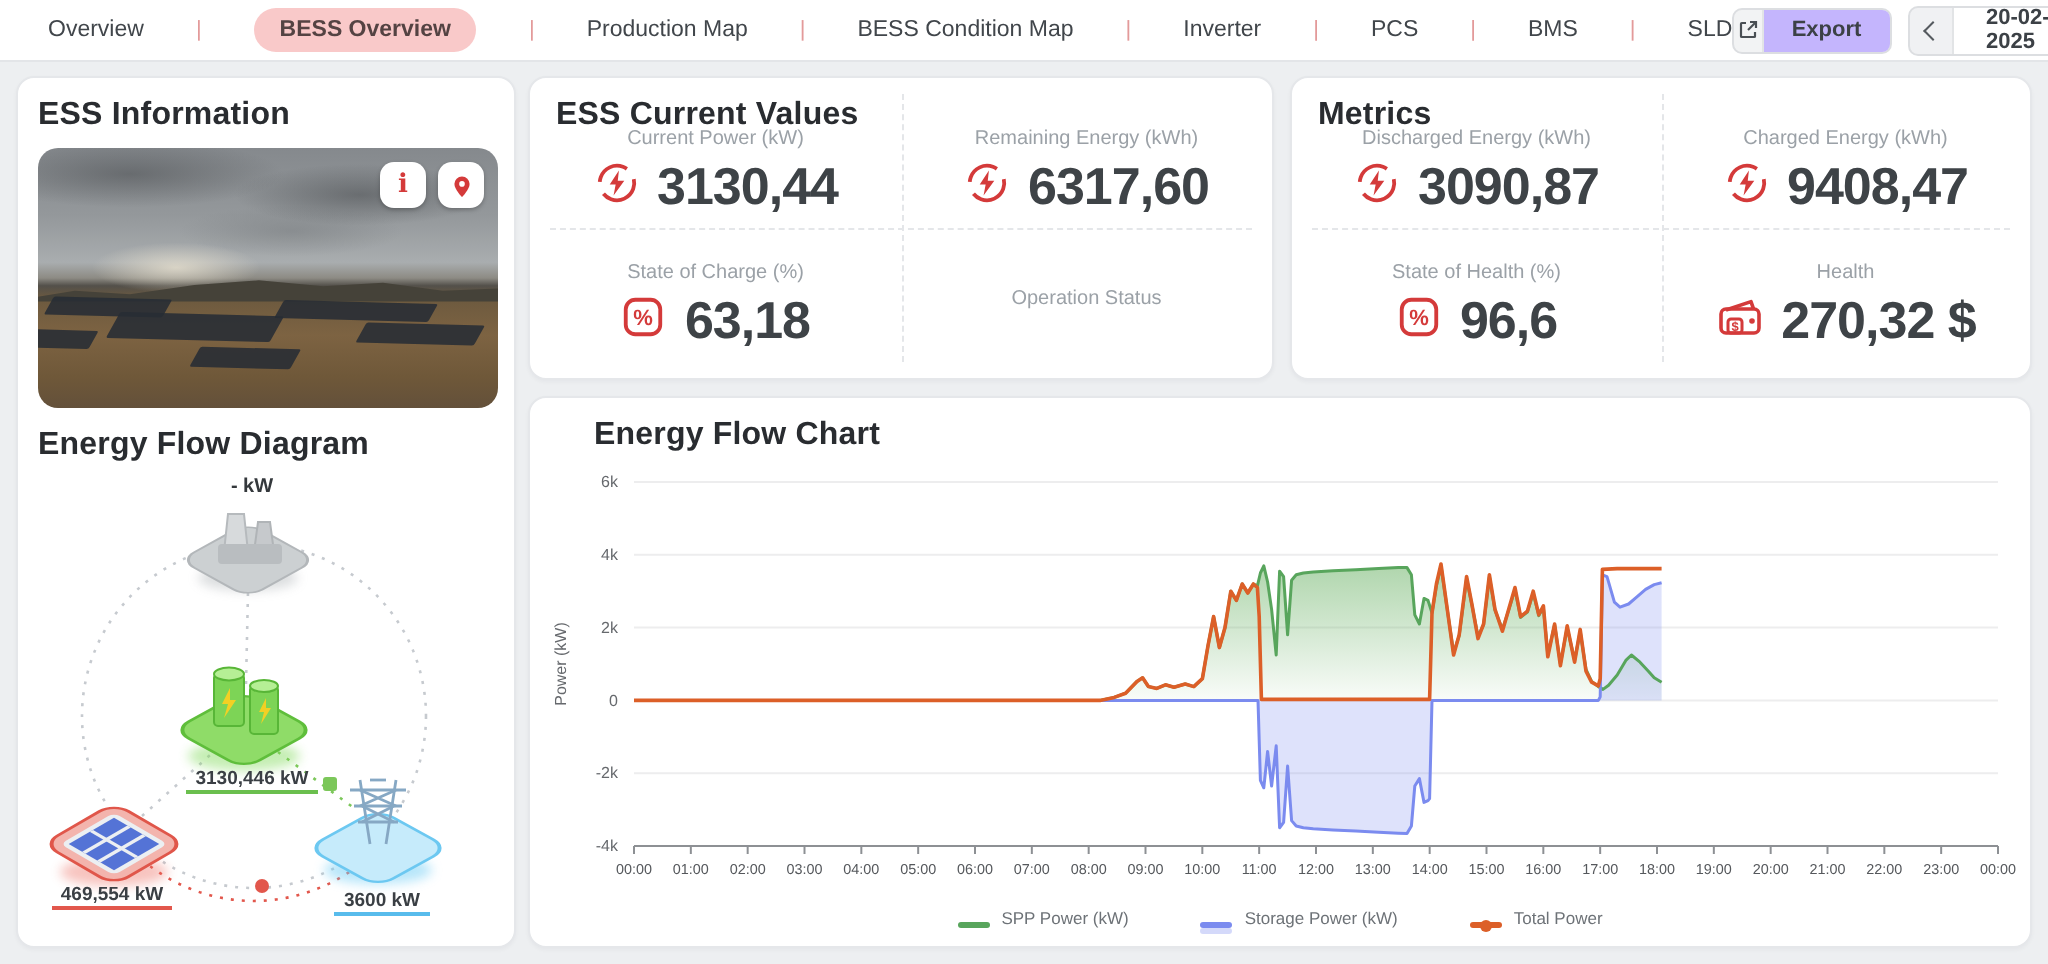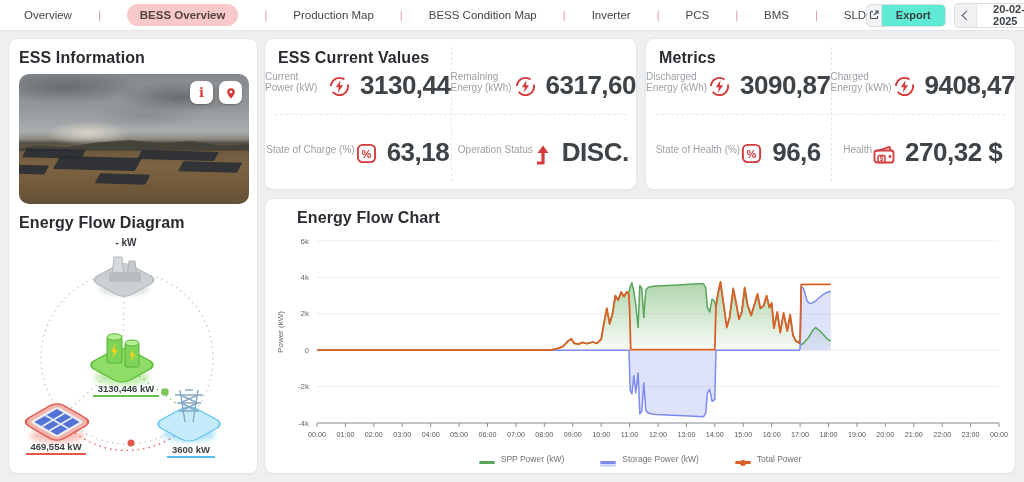--- a/index.html
+++ b/index.html
@@ -7,21 +7,21 @@
 
   
   .topbar{position:absolute;left:0;top:0;width:1024px;height:31px;background:#fff;border-bottom:1px solid #e3e5e8;display:flex;align-items:center;justify-content:space-between;box-sizing:border-box;padding:0 8px 0 24px}
   .nav{display:flex;align-items:center;gap:26px}
   .nav-item{font-size:11.5px;color:#41464b;cursor:pointer;white-space:nowrap}
   .nav-item.active{background:#f9c9c9;color:#544343;padding:5px 13px;border-radius:14px;font-weight:700}
   .nav-sep{color:#e39a9a;font-size:11px;font-weight:400}
   .top-actions{display:flex;align-items:center;gap:8px}
   .export-btn{display:flex;align-items:center;height:23px;background:#f2f3f4;border:1px solid #dcdee1;border-radius:5px;cursor:pointer;padding:0;overflow:hidden}
   .export-btn .ic{width:26px;display:flex;align-items:center;justify-content:center}
-  .export-btn .lbl{background:#5eead4;border-left:1px solid #e2e4e6;height:100%;display:flex;align-items:center;padding:0 14px;font-size:11px;color:#3c4146;font-weight:700}
+  .export-btn .lbl{background:#c4b5fd;border-left:1px solid #e2e4e6;height:100%;display:flex;align-items:center;padding:0 14px;font-size:11px;color:#3c4146;font-weight:700}
   .date-nav{display:flex;align-items:center;height:23px;background:#f0f1f3;border:1px solid #dcdee1;border-radius:5px;overflow:hidden}
   .chev{width:26px;height:100%;display:flex;align-items:center;justify-content:center;cursor:pointer}
   .chev i{display:block;width:6px;height:6px;border-left:1.6px solid #555a5f;border-bottom:1.6px solid #555a5f;transform:rotate(45deg);margin-left:2px}
   .chev.next i{transform:rotate(-135deg);border-color:#c3c6c9;margin-left:-2px}
   .date-pill{background:#fff;border-left:1px solid #e2e4e6;border-right:1px solid #e2e4e6;height:100%;display:flex;align-items:center;padding:0 16px;font-size:11px;font-weight:700;color:#3c4146;cursor:pointer}
 
   
   .card{position:absolute;background:#fff;border:1px solid #e5e7ea;border-radius:9px;box-shadow:0 1px 2px rgba(30,35,40,.04);box-sizing:border-box}
   .card-title{font-size:16px;font-weight:700;color:#292c30;letter-spacing:.1px}
 
@@ -44,24 +44,24 @@
   .pbtn{width:23px;height:23px;background:#fff;border-radius:7px;border:none;display:flex;align-items:center;justify-content:center;cursor:pointer;box-shadow:0 1px 2px rgba(0,0,0,.25);padding:0}
   .pbtn .info-i{font-family:"DejaVu Serif",serif;font-weight:700;font-size:13px;color:#d43a3a;line-height:1}
 
   .fd-title{margin-top:10px}
 
   
   .vcard-title{position:absolute;left:13px;top:10px}
   .vgrid{position:absolute;left:0;top:0;width:100%;height:100%}
   .vsep-v{position:absolute;left:50%;top:8px;bottom:8px;border-left:1px dashed #e4e6e9}
   .vsep-h{position:absolute;top:50%;left:10px;right:10px;border-top:1px dashed #e4e6e9}
-  .vcell{position:absolute;width:50%;height:50%;display:flex;flex-direction:row;align-items:center;justify-content:center;box-sizing:border-box}
+  .vcell{position:absolute;width:50%;height:50%;display:flex;flex-direction:column;align-items:center;justify-content:center;box-sizing:border-box}
   .vcell.r0{padding-top:16px}
   .vcell .vlabel{font-size:10px;color:#9ba1a7;margin-bottom:5px}
-  .vrow{display:flex;align-items:flex-end;gap:9px}
+  .vrow{display:flex;align-items:flex-start;gap:9px}
   .vval{font-size:26px;font-weight:700;color:#3e4347;letter-spacing:-.5px;line-height:1}
 
   
   .chart-legend{position:absolute;left:0;right:0;bottom:9px;display:flex;justify-content:center;gap:36px}
   .lg-item{display:flex;align-items:flex-end;gap:6px}
   .lg-label{font-size:8.5px;color:#6d7277}
   .lg-marker{position:relative;width:16px;height:3px;border-radius:2px}
   .lg-dot{position:absolute;left:5.5px;top:-1.5px;width:6px;height:6px;border-radius:50%}
 
   .fd-label{font-family:"Liberation Sans",sans-serif;font-size:9.5px;font-weight:700;fill:#3a3f44}
@@ -247,27 +247,20 @@
         <svg width="23" height="23" viewBox="0 0 24 24">
             <rect x="3" y="3" width="18" height="18" rx="5" fill="none" stroke="#d43a3a" stroke-width="2"></rect>
             <text x="12" y="16.3" text-anchor="middle" font-family="Liberation Sans, sans-serif" font-size="11.5" font-weight="bold" fill="#d43a3a">%</text>
           </svg>
         <span class="vval">63,18</span>
       </div>
     </div>
 
     <div class="vcell" style="left:50%;top:50%">
       <div class="vlabel">Operation Status</div>
-      <div class="vrow">
-        <svg width="20" height="22" viewBox="0 0 20 22">
-            <path d="M4 20 L10 20 L10 9" fill="none" stroke="#d43a3a" stroke-width="3.2" stroke-linejoin="round"></path>
-            <polygon points="4.5,10 15.5,10 10,2.5" fill="#d43a3a"></polygon>
-          </svg>
-        <span class="vval">DISC.</span>
-      </div>
     </div>
   </div>
 </section>
 
 <section class="card" id="card-metrics">
   <div class="card-title vcard-title">Metrics</div>
   <div class="vgrid">
     <div class="vsep-v"></div>
     <div class="vsep-h"></div>
 

